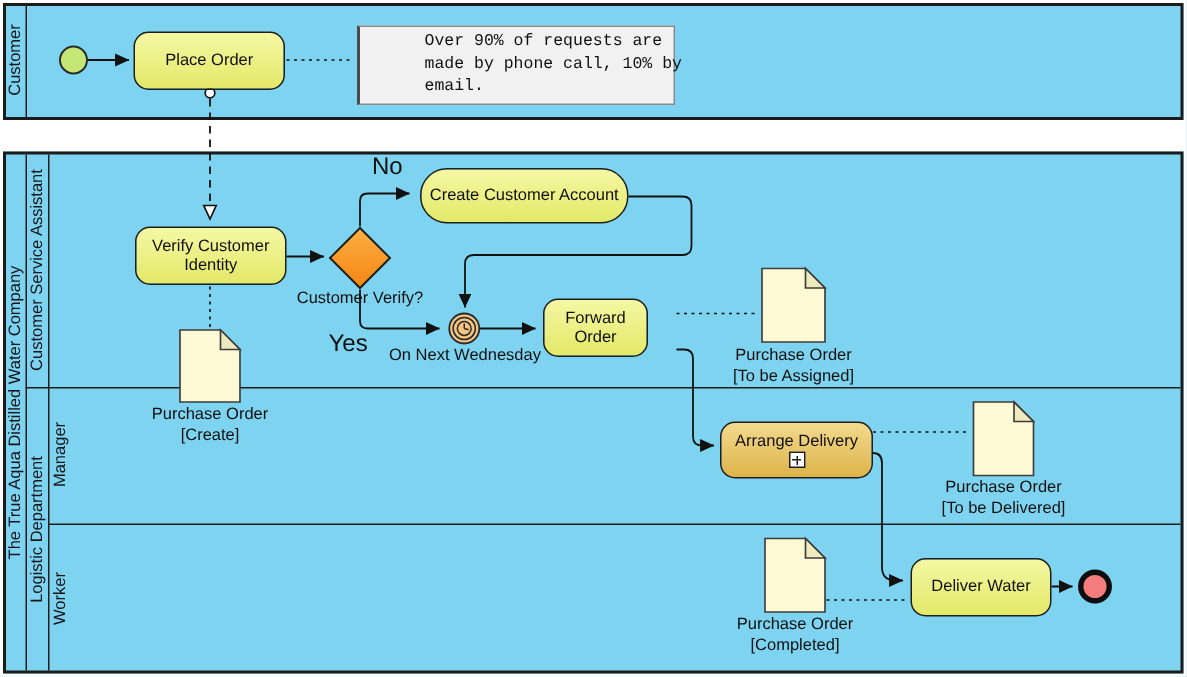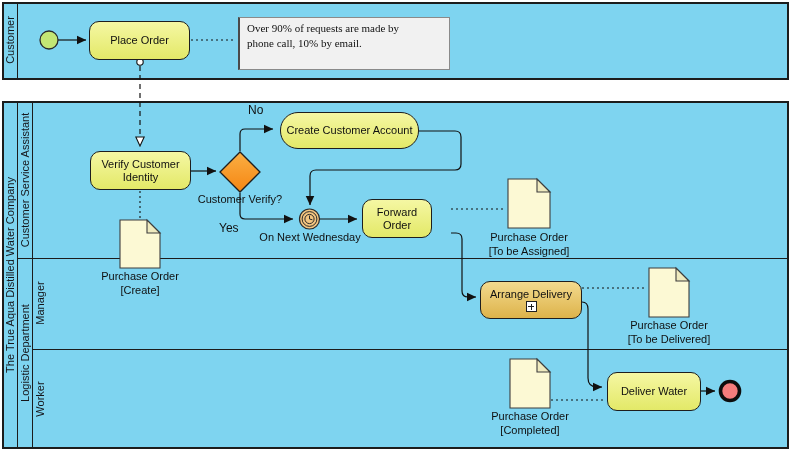--- a/index.html
+++ b/index.html
@@ -30,24 +30,24 @@
     position:relative; margin-top:1px; box-sizing:border-box;
   }
   .plus::before { content:""; position:absolute; left:1.5px; right:1.5px; top:50%; height:1px; margin-top:-0.5px; background:#1e1e1e; }
   .plus::after  { content:""; position:absolute; top:1.5px; bottom:1.5px; left:50%; width:1px; margin-left:-0.5px; background:#1e1e1e; }
   .annotation {
     position:absolute; left:238px; top:17px; width:212px; height:53px; box-sizing:border-box;
     background:var(--annotation-fill); border:1px solid #8a8a8a; border-left:2px solid #4a4a4a;
     padding:3px 0 0 7px;
   }
   .annotation .txt {
-    width:180px; font-family:Liberation Serif, serif;
-    font-size:11px; line-height:15px; color:#111;
+    width:180px; font-family:Liberation Mono, monospace;
+    font-size:11px; line-height:15px; color:#111;margin-left:36px;
   }
-  .flabel { position:absolute; font-size:12px; color:#101010; }
+  .flabel { position:absolute; font-size:16px; color:#101010; }
   .clabel { position:absolute; font-size:11px; color:#101010; text-align:center; }
   .doclabel { position:absolute; text-align:center; font-size:11px; line-height:13.5px; color:#101010; }
   .doclabel span { display:block; }
 </style>
 </head>
 <body>
 
 <div id="canvas">
 
   <div class="pool" style="left:2px; top:2px; width:787px; height:78px;"></div>

